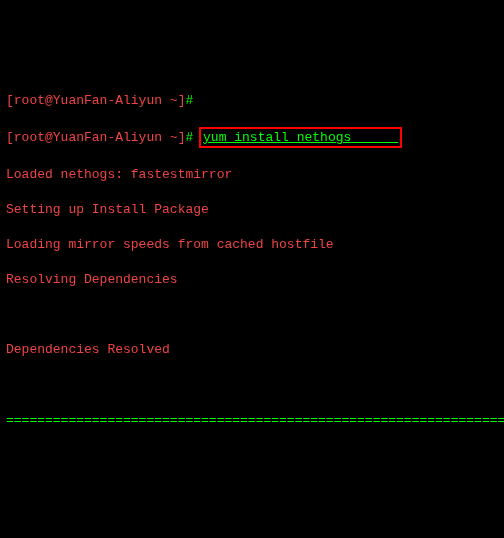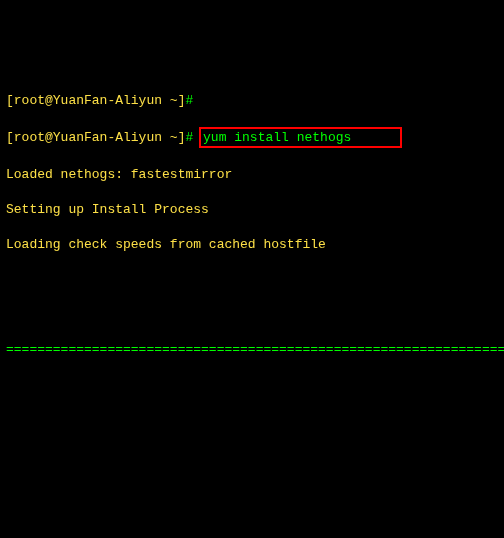--- a/index.html
+++ b/index.html
@@ -7,41 +7,44 @@
       background: #000;
       color: #00ff00;
       font-family: 'Courier New', monospace;
       font-size: 13px;
       line-height: 1.35;
       padding: 4px 6px;
       width: 504px;
       white-space: pre;
     }
     .line { white-space: pre; }
-    .white { color: #fde047; }
+    .white { color: #ef4444; }
     .green { color: #00ff00; }
     .highlight-box {
       border: 2px solid #ff0000;
       display: inline-block;
       padding: 0 2px;
       margin-left: -2px;
+      text-decoration: underline;
     }
   </style>
 </head>
 <body>
 
 
 
 <div>
 <div class="line"><span class="white">[root@YuanFan-Aliyun ~]</span><span class="green">#</span></div>
 <div class="line"><span class="white">[root@YuanFan-Aliyun ~]</span><span class="green">#</span> <span class="highlight-box"><span class="green">yum install nethogs</span>      </span></div>
 <div class="line white">Loaded nethogs: fastestmirror</div>
-<div class="line white">Setting up Install Process</div>
-<div class="line white">Loading check speeds from cached hostfile</div>
+<div class="line white">Setting up Install Package</div>
+<div class="line white">Loading mirror speeds from cached hostfile</div>
+<div class="line white">Resolving Dependencies</div>
 <div class="line"> </div>
+<div class="line white">Dependencies Resolved</div>
 <div class="line"> </div>
 <div class="line green">================================================================</div>
 
 
 
 
 
 
 
 

